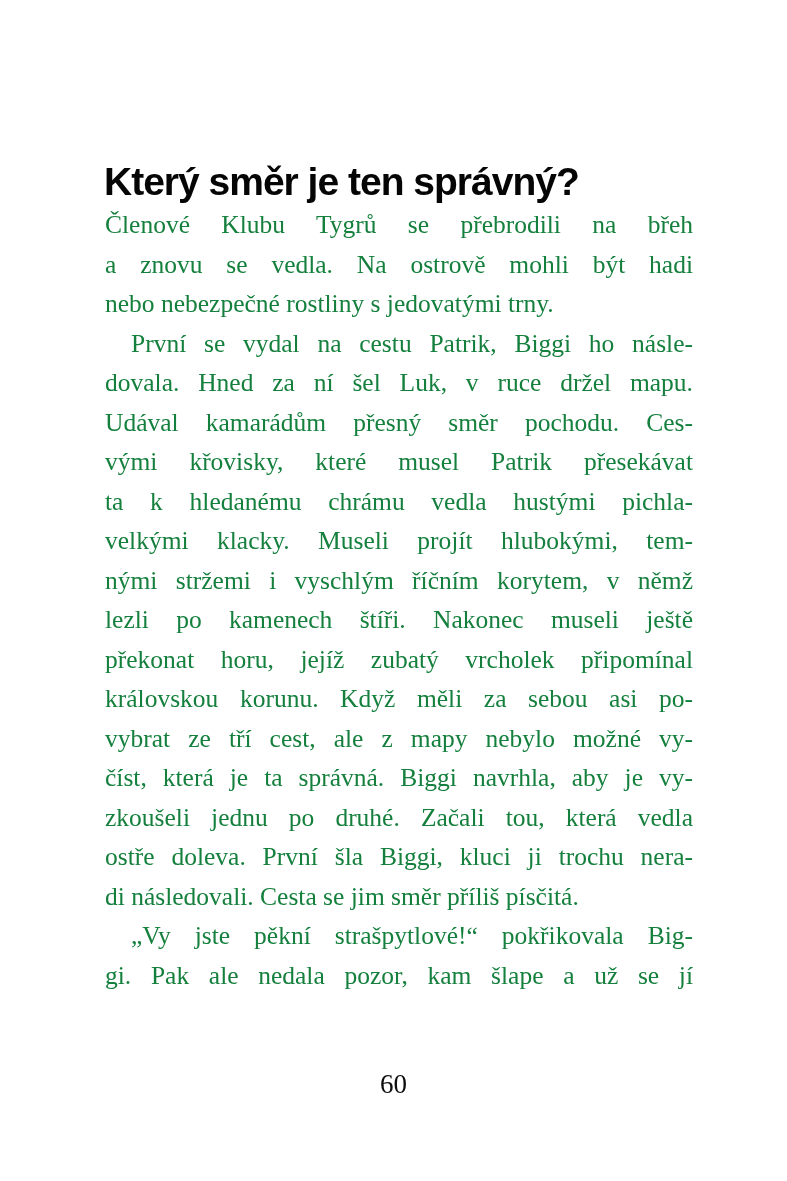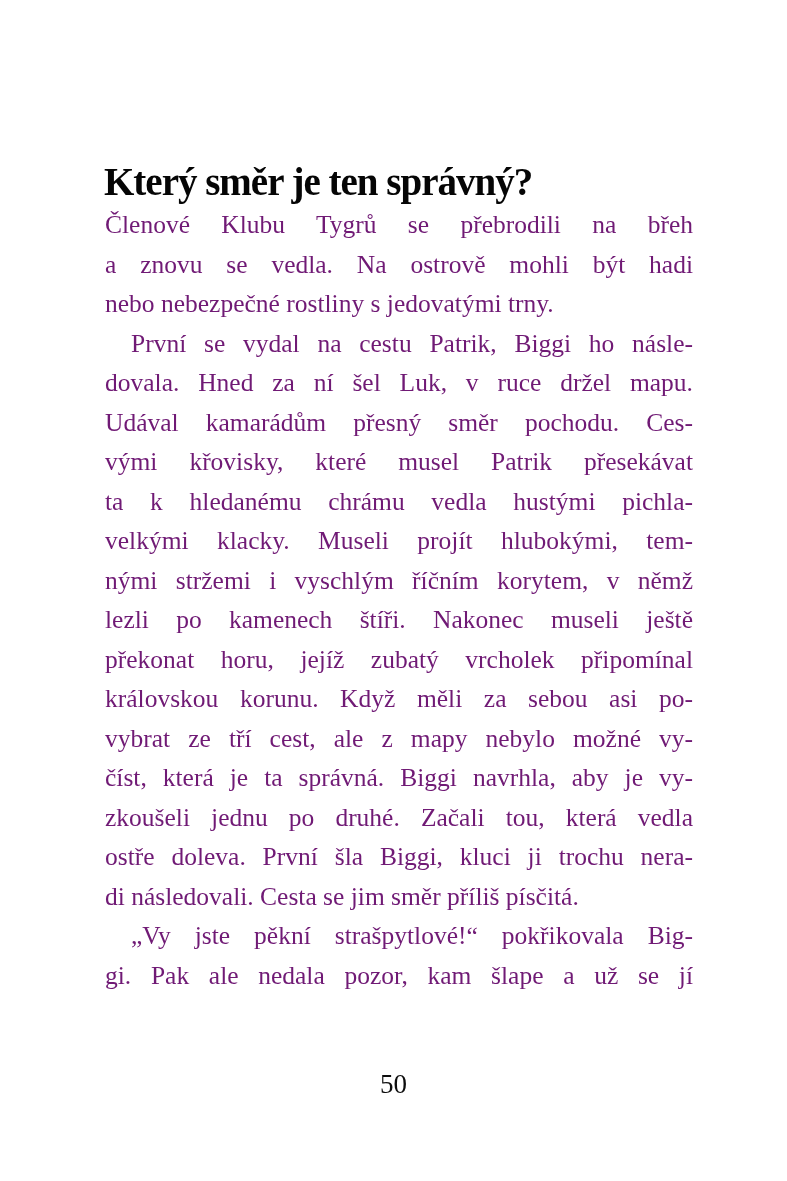--- a/index.html
+++ b/index.html
@@ -16,36 +16,36 @@
     position: absolute;
     inset: 0;
     background: #ffffff;
     color: #0d0d0d;
   }
   .title {
     position: absolute;
     left: 104px;
     top: 130px;
     width: 600px;
-    font-family: Liberation Serif, serif;
+    font-family: Liberation Sans, sans-serif;
     font-weight: 700;
     font-size: 39px;
     letter-spacing: -1px;
     line-height: 52px;
     color: #050505;
     white-space: nowrap;
   }
   .body-text {
     position: absolute;
     left: 105px;
     top: 205px;
     width: 588px;
     font-size: 25.5px;
     line-height: 39.5px;
-    color: #701a75;
+    color: #15803d;
   }
   .line {
     height: 39.5px;
     text-align: left;
     white-space: normal;
   }
   .line.justify {
     text-align: justify;
     text-align-last: justify;
     text-justify: inter-word;
@@ -86,14 +86,14 @@
       <div class="line justify">královskou korunu. Když měli za sebou asi po-</div>
       <div class="line justify">vybrat ze tří cest, ale z mapy nebylo možné vy-</div>
       <div class="line justify">číst, která je ta správná. Biggi navrhla, aby je vy-</div>
       <div class="line justify">zkoušeli jednu po druhé. Začali tou, která vedla</div>
       <div class="line justify">ostře doleva. První šla Biggi, kluci ji trochu nera-</div>
       <div class="line">di následovali. Cesta se jim směr příliš písčitá.</div>
       <div class="line justify indent">„Vy jste pěkní strašpytlové!“ pokřikovala Big-</div>
       <div class="line justify">gi. Pak ale nedala pozor, kam šlape a už se jí</div>
     </div>
 
-  <div class="page-number">50</div>
+  <div class="page-number">60</div>
 </div>
 
 </body></html>

